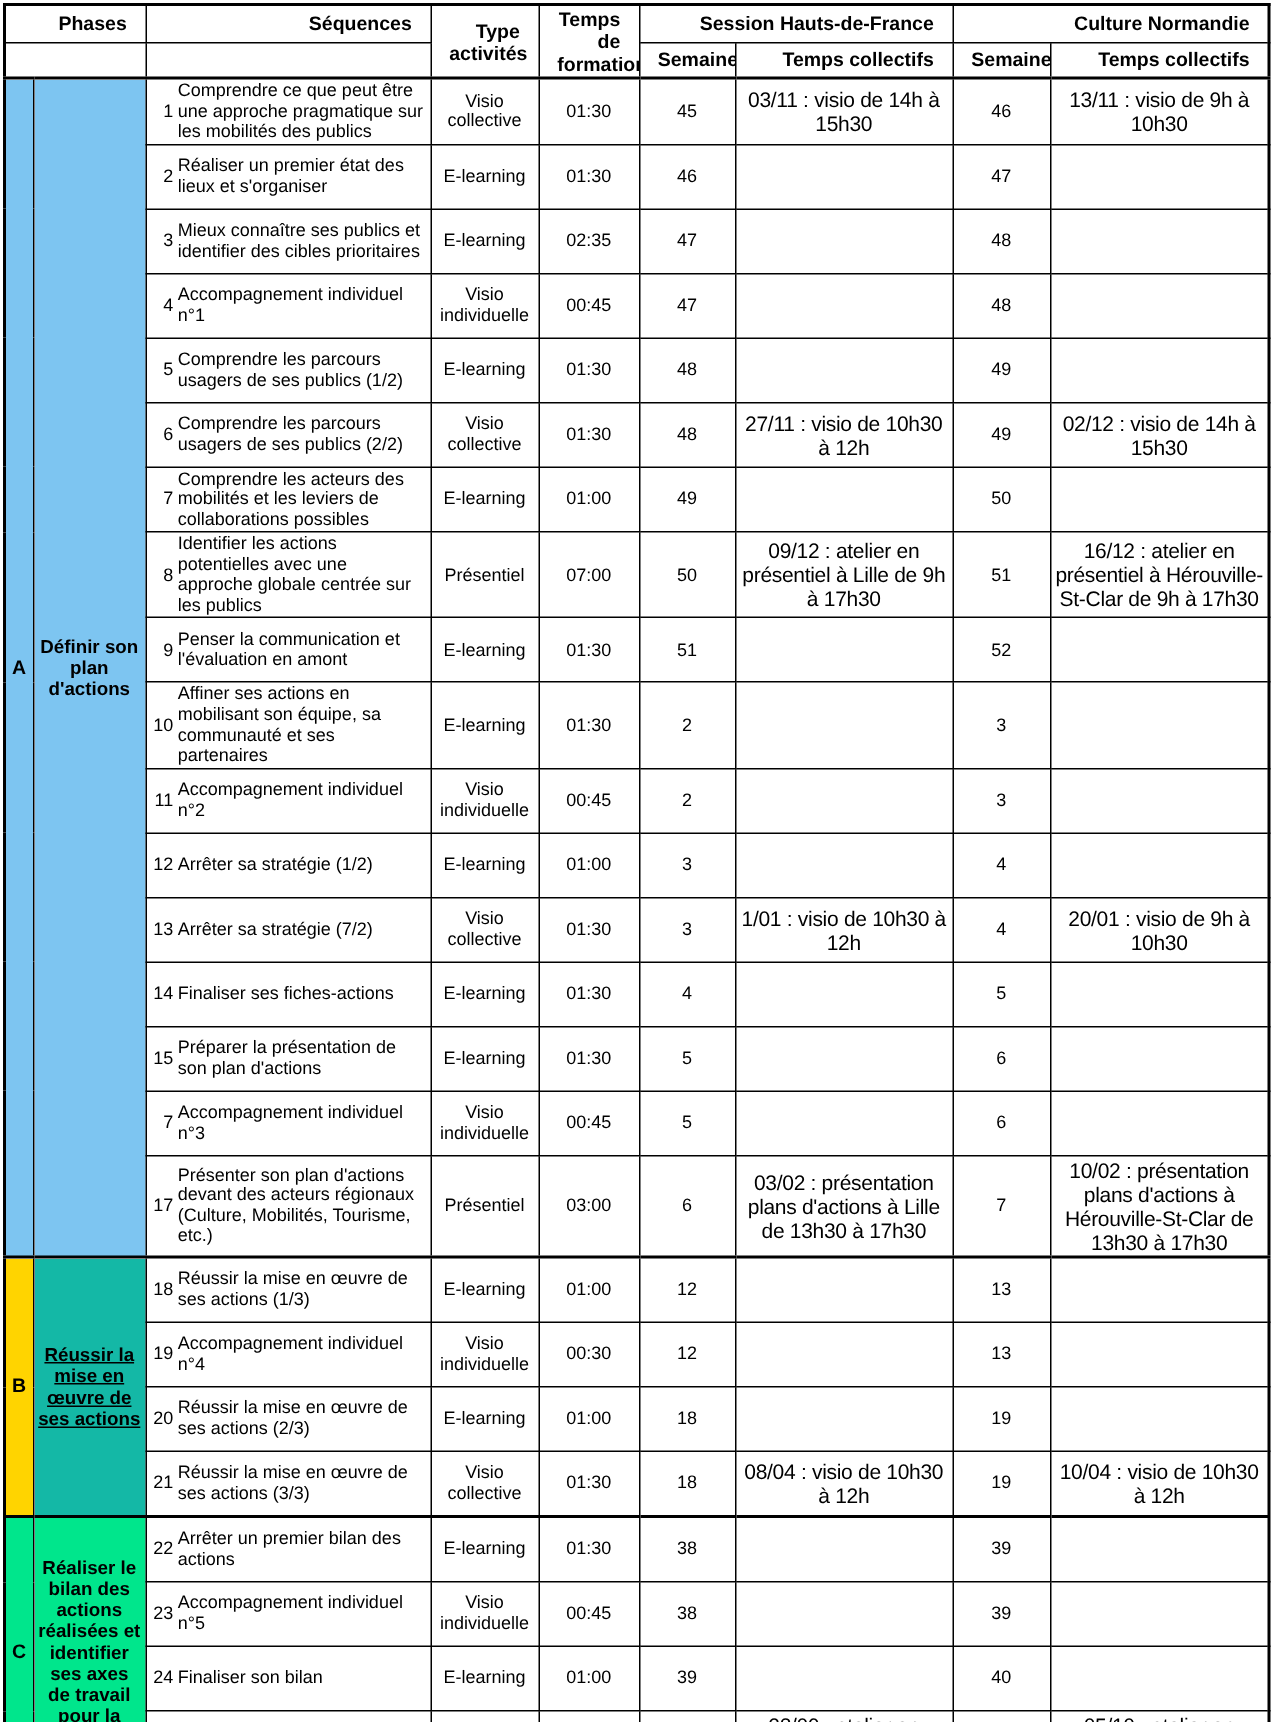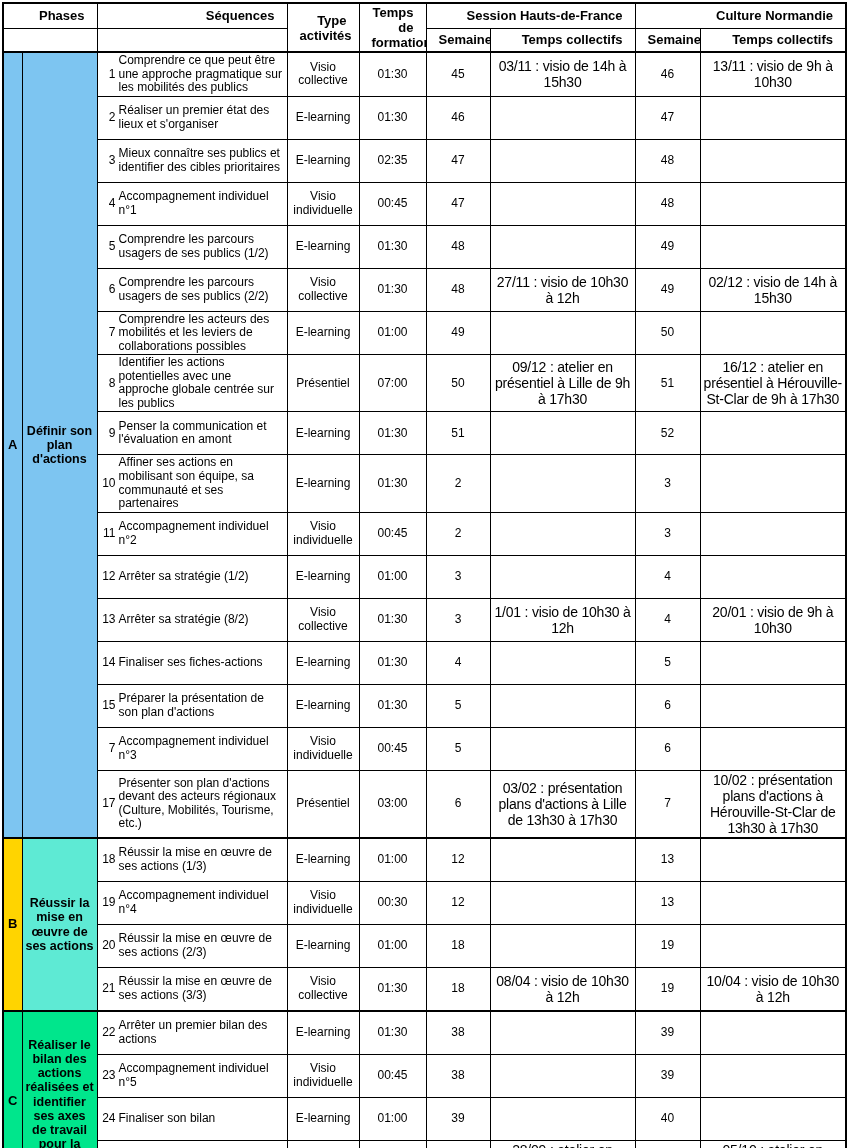--- a/index.html
+++ b/index.html
@@ -224,21 +224,21 @@
         <td class="temps-cell">01:00</td>
         <td class="sem-cell">3</td>
         <td class="coll-cell"></td>
         <td class="sem-cell">4</td>
         <td class="coll-cell"></td>
       </tr>
       <tr>
         <td class="seq-cell">
           <div class="seq-flex">
             <span class="seq-num">13</span>
-            <span class="seq-text">Arrêter sa stratégie (8/2)</span>
+            <span class="seq-text">Arrêter sa stratégie (7/2)</span>
           </div>
         </td>
         <td class="type-cell">Visio collective</td>
         <td class="temps-cell">01:30</td>
         <td class="sem-cell">3</td>
         <td class="coll-cell">1/01 : visio de 10h30 à 12h</td>
         <td class="sem-cell">4</td>
         <td class="coll-cell">20/01 : visio de 9h à 10h30</td>
       </tr>
       <tr>
@@ -292,21 +292,21 @@
         </td>
         <td class="type-cell">Présentiel</td>
         <td class="temps-cell">03:00</td>
         <td class="sem-cell">6</td>
         <td class="coll-cell">03/02 : présentation plans d'actions à Lille de 13h30 à 17h30</td>
         <td class="sem-cell">7</td>
         <td class="coll-cell">10/02 : présentation plans d'actions à Hérouville-St-Clar de 13h30 à 17h30</td>
       </tr>
       <tr class="group-start">
         <td class="phase-letter" rowspan="4" style="background: rgb(255, 212, 0);">B</td>
-        <td class="phase-label" rowspan="4" style="background: #5eead4;">Réussir la mise en œuvre de ses actions</td>
+        <td class="phase-label" rowspan="4" style="background: #14b8a6; text-decoration: underline;">Réussir la mise en œuvre de ses actions</td>
         <td class="seq-cell">
           <div class="seq-flex">
             <span class="seq-num">18</span>
             <span class="seq-text">Réussir la mise en œuvre de ses actions (1/3)</span>
           </div>
         </td>
         <td class="type-cell">E-learning</td>
         <td class="temps-cell">01:00</td>
         <td class="sem-cell">12</td>
         <td class="coll-cell"></td>

